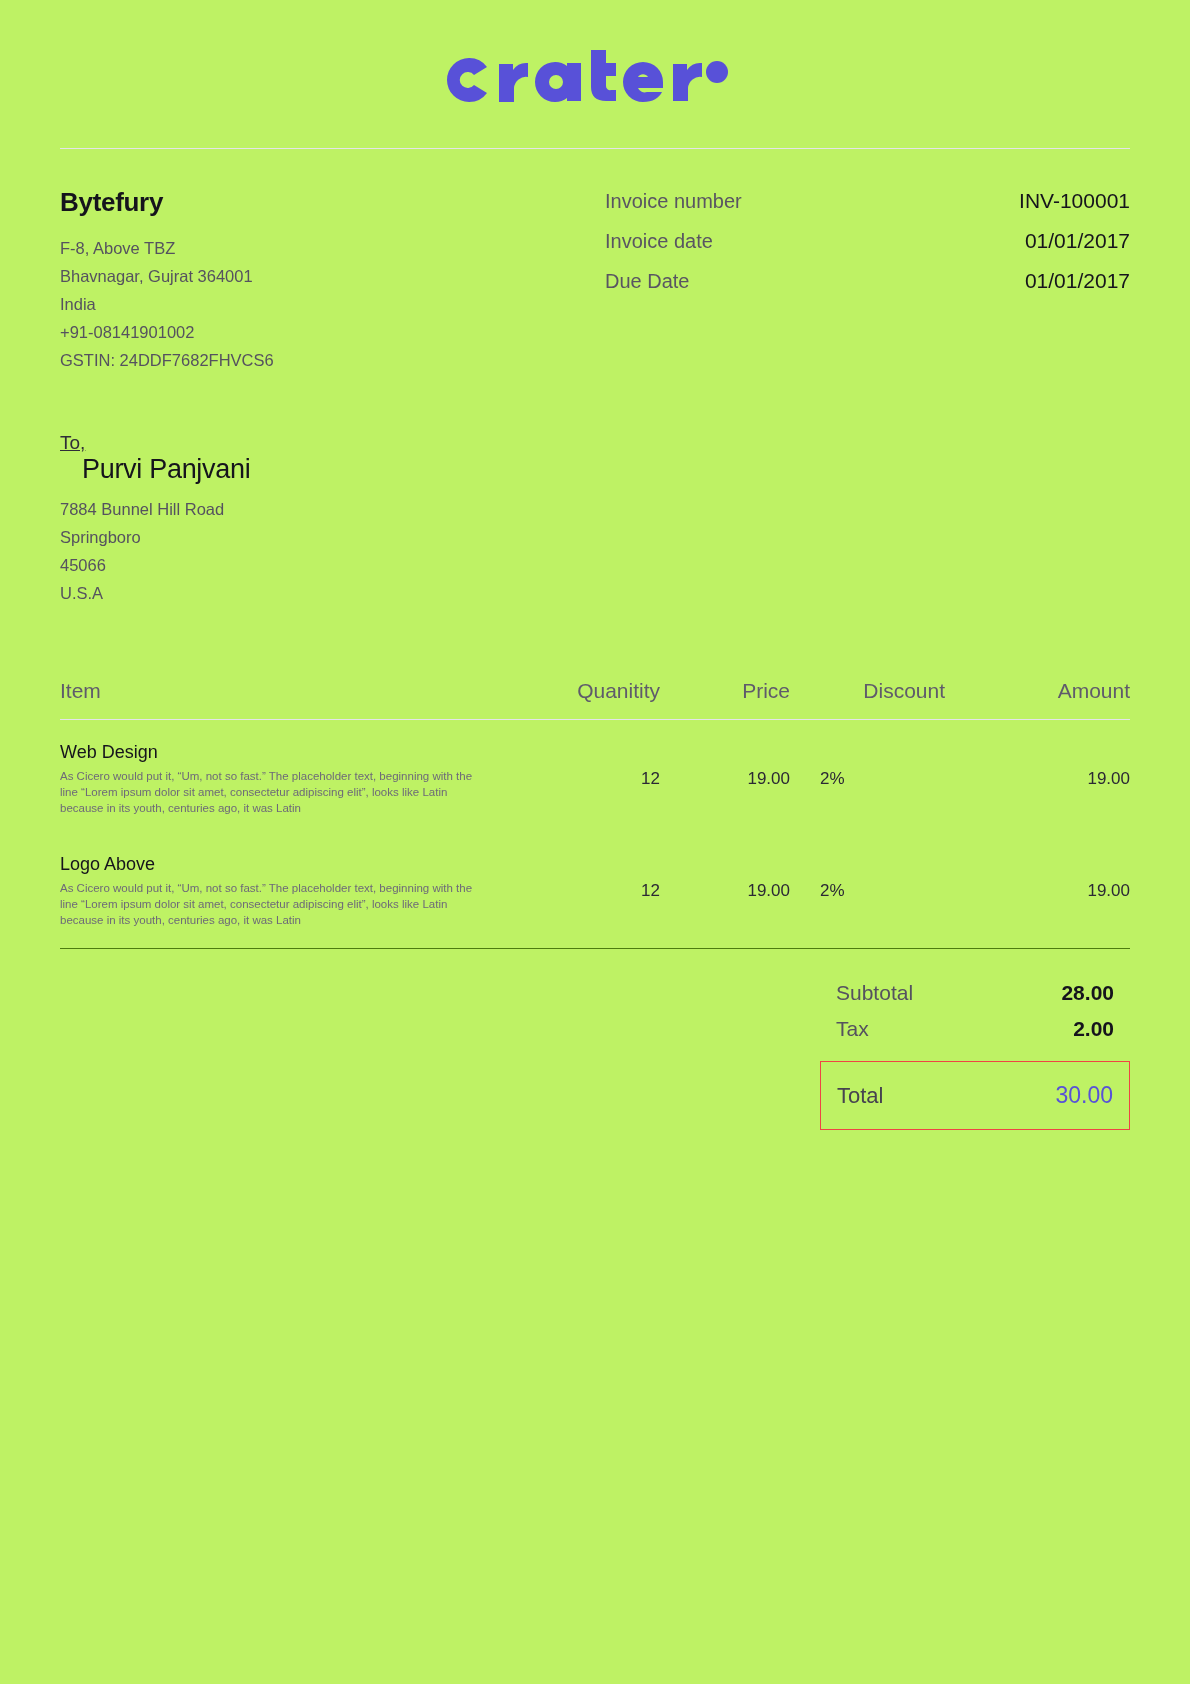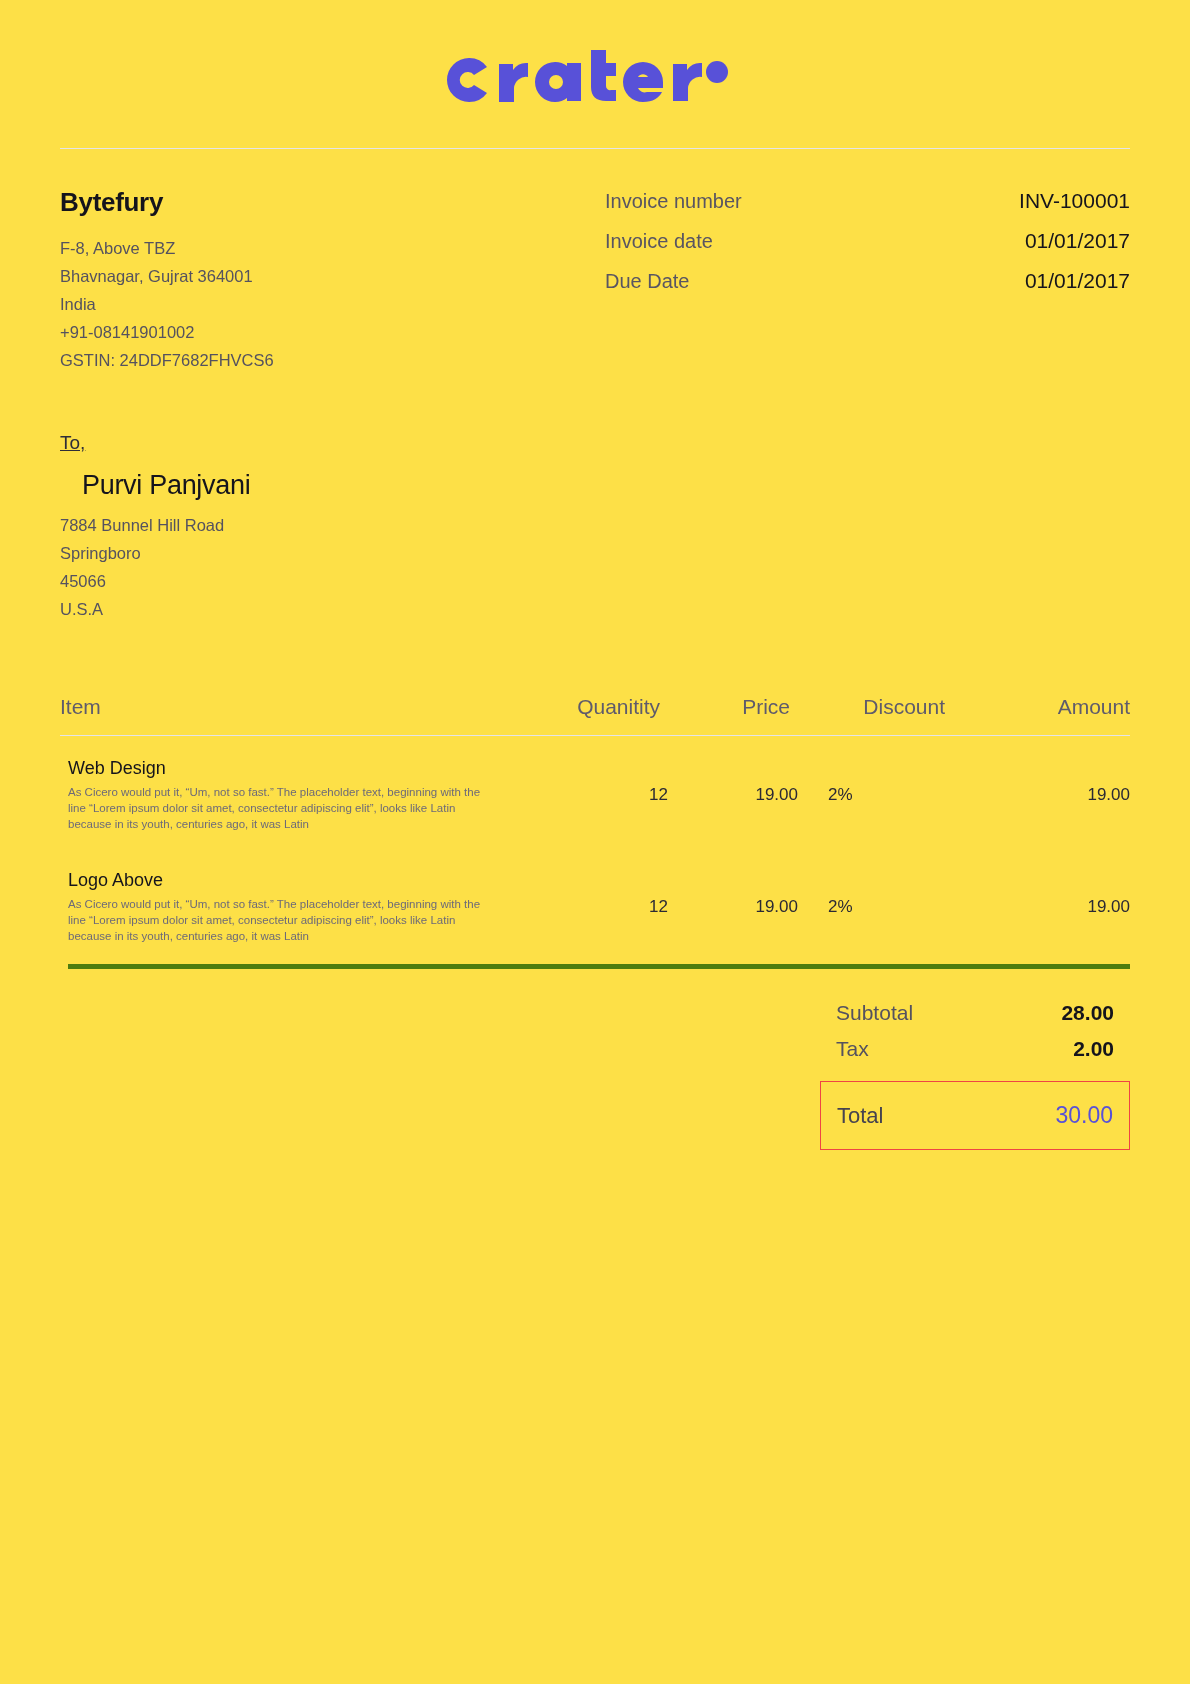--- a/index.html
+++ b/index.html
@@ -7,21 +7,21 @@
     width: 1190px;
     height: 1684px;
     background: #ffffff;
     font-family: "Liberation Sans", sans-serif;
     color: #3f3f46;
   }
   .page {
     position: relative;
     width: 1190px;
     height: 1684px;
-    background: #fde047;
+    background: #bef264;
   }
 
   
   .logo-wrap {
     display: flex;
     justify-content: center;
     align-items: center;
     padding-top: 42px;
     padding-bottom: 30px;
   }
@@ -74,21 +74,21 @@
     text-align: right;
   }
 
   
   .billto {
     padding: 58px 60px 0 60px;
   }
   .billto-to {
     font-size: 19px;
     color: #2f2d38;
-    margin-bottom: 16px;
+    margin-bottom: 0;
     text-decoration: underline;
   }
   .billto-name {
     font-size: 27px;
     color: #15141c;
     font-weight: 400;
     letter-spacing: -0.3px;
     margin-bottom: 10px;
     margin-left: 22px;
   }
@@ -133,21 +133,21 @@
   .item-desc {
     font-size: 11.5px;
     line-height: 16px;
     color: #6d6a78;
     max-width: 420px;
   }
   .td {
     font-size: 17px;
     color: #2b2934;
   }
-  .tbody-bottom { border-bottom: 5px solid #4d7c0f; margin-left: 8px; }
+  .tbody-bottom { border-bottom: 1px solid #4d7c0f; }
 
   
   .totals {
     margin: 26px 60px 0 60px;
     display: flex;
     justify-content: flex-end;
   }
   .totals-inner { width: 310px; }
   .tot-row {
     display: flex;

